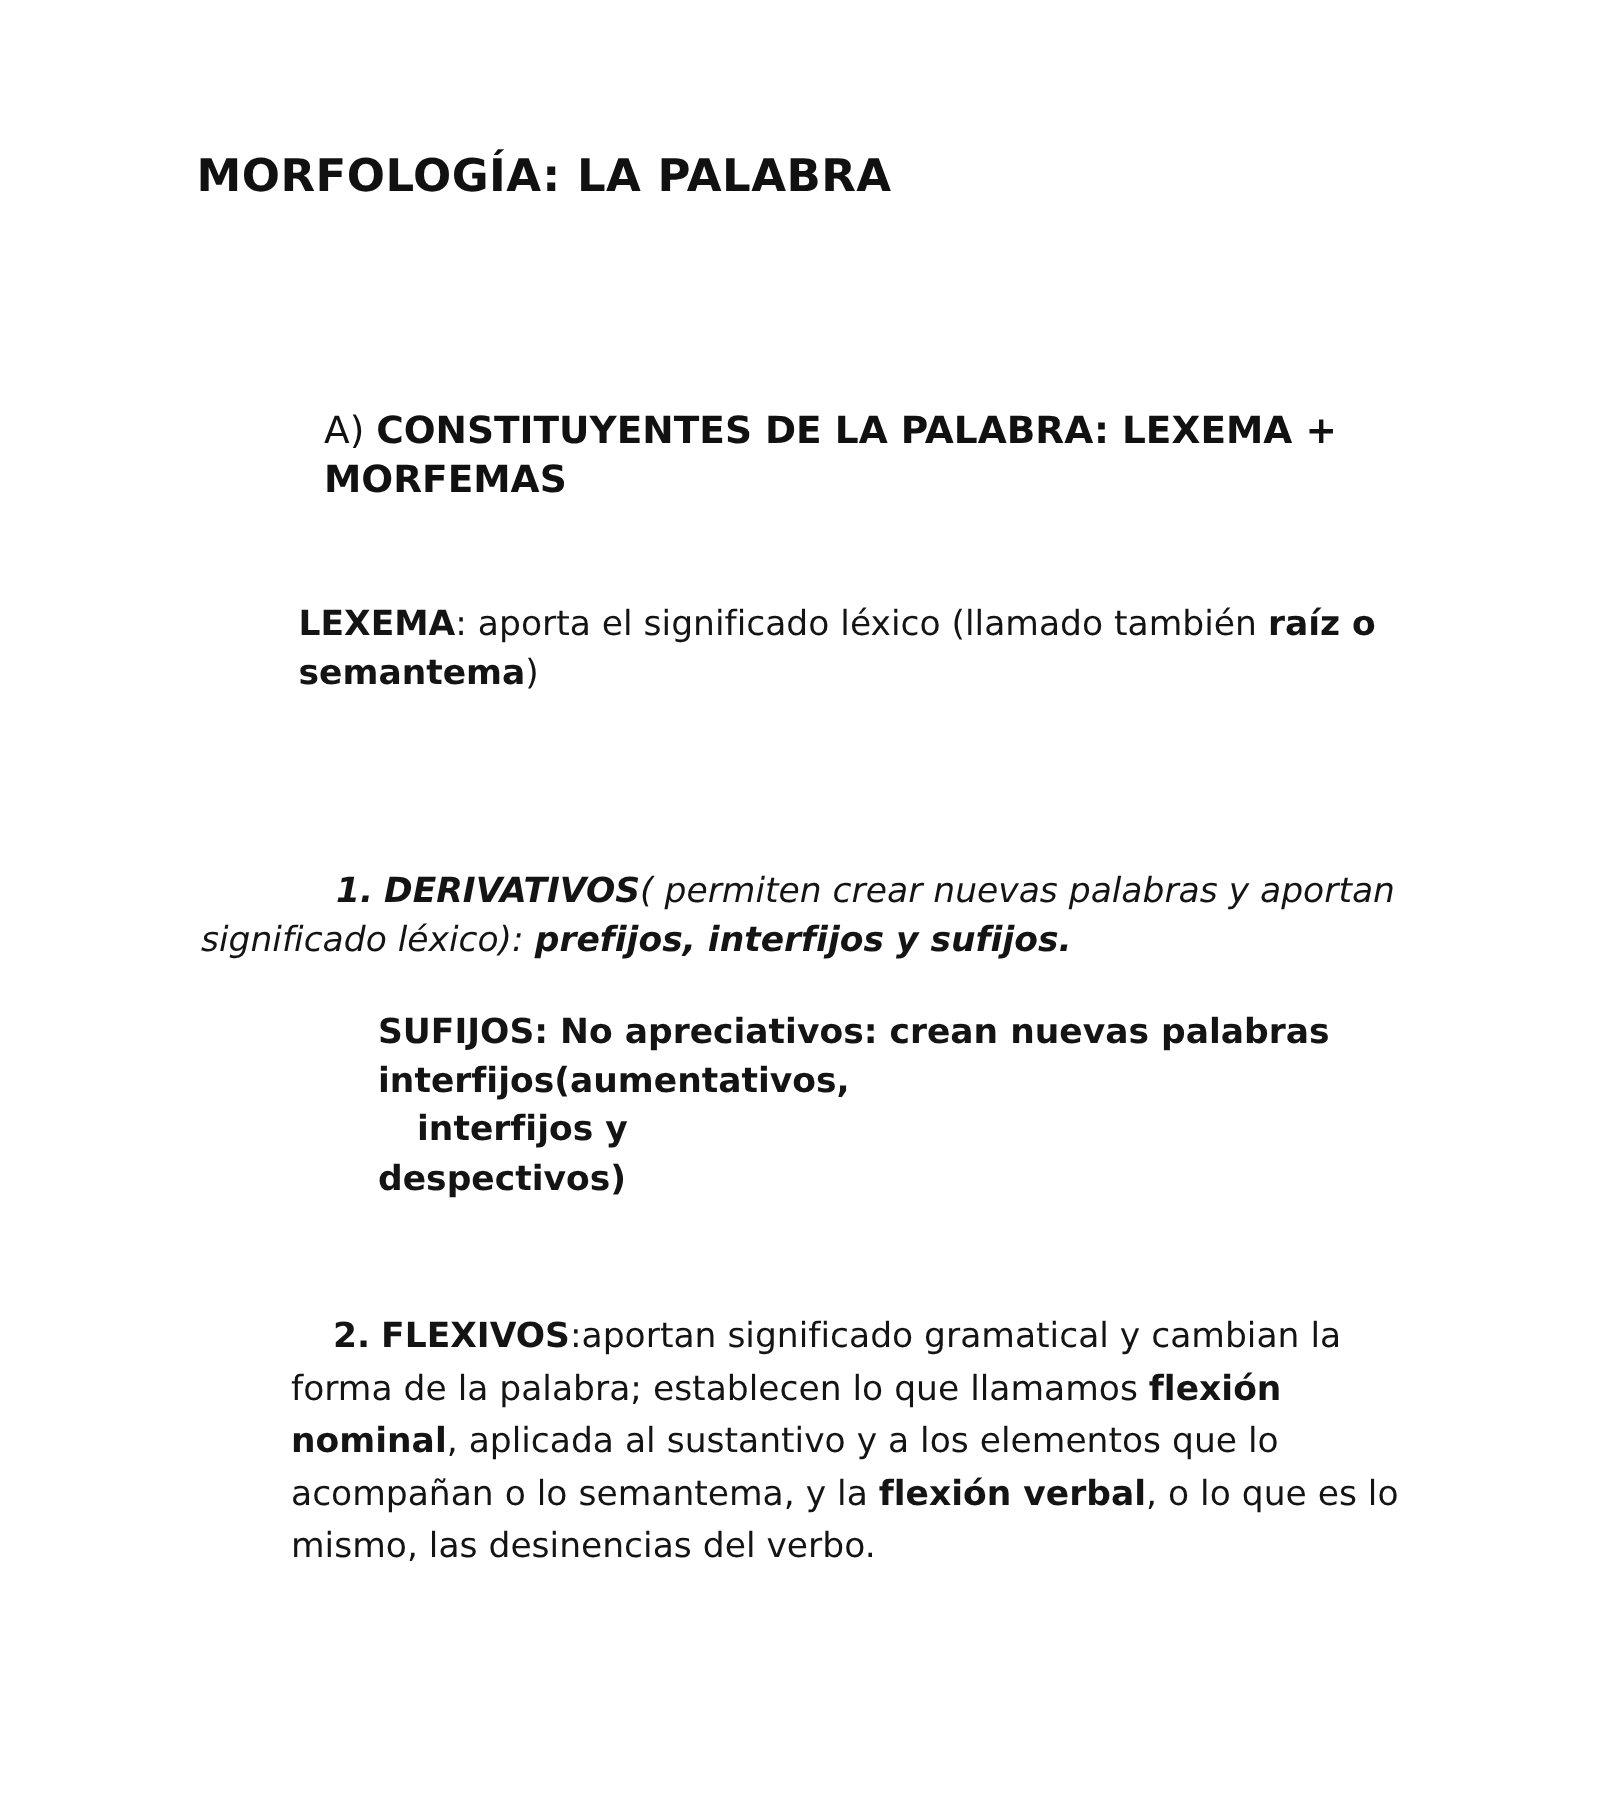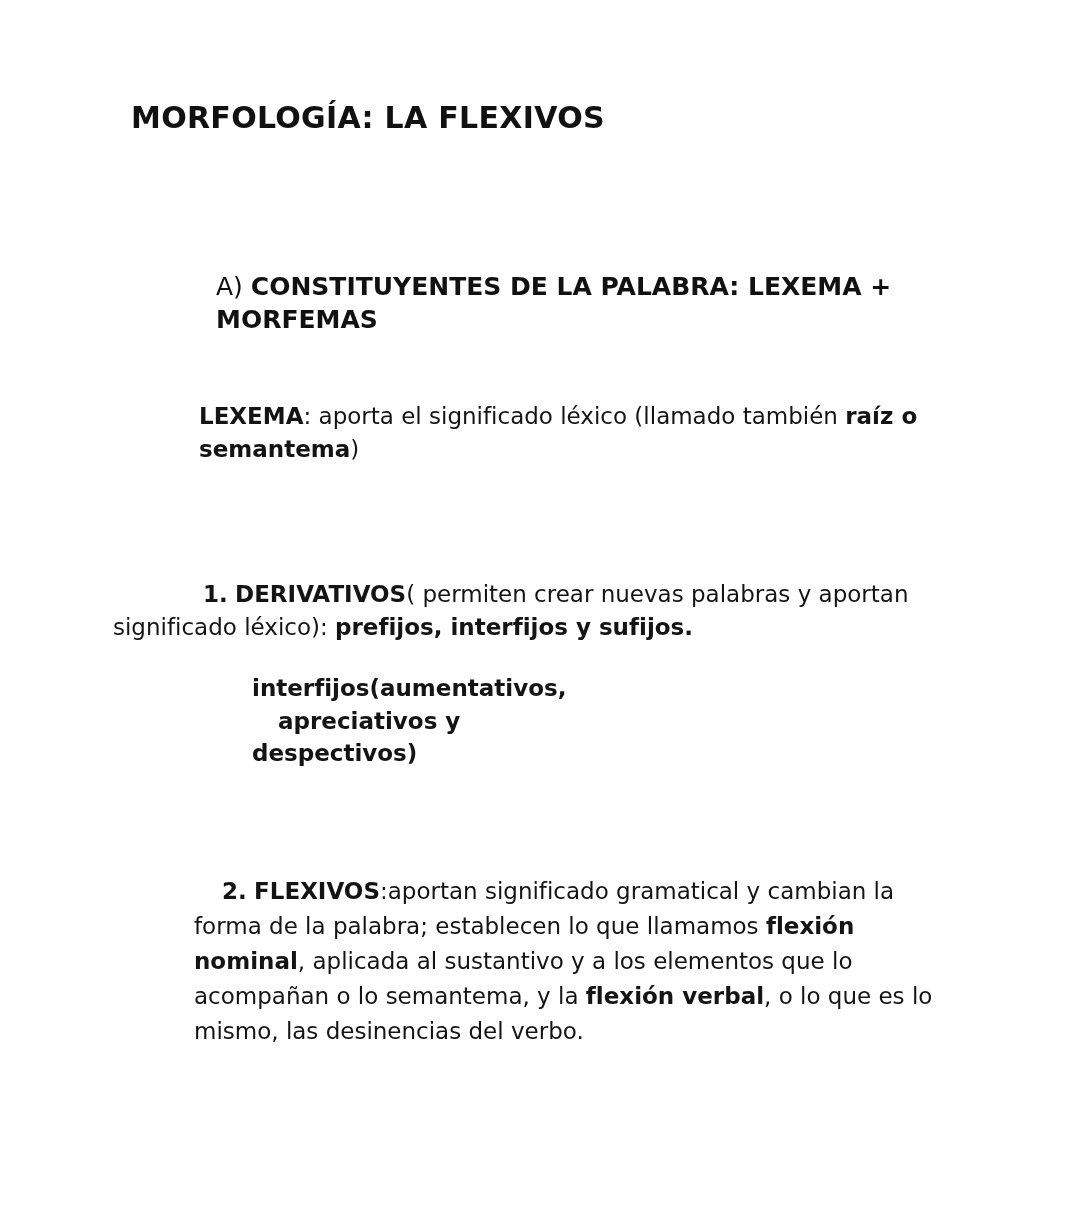--- a/index.html
+++ b/index.html
@@ -70,24 +70,25 @@
 
   .morfemas-label {
     left: 199px;
     top: 520px;
     font-weight: bold;
     font-size: 24px;
   }
   .morfemas-label .faded { color: #5a5a5a; }
 
   .derivativos {
-    left: 113px;
+    left: 134px;
     top: 578px;
     width: 830px;
     text-indent: 90px;
+    font-style: italic;
   }
 
   .sufijos {
     left: 252px;
     top: 672px;
     width: 700px;
     font-weight: bold;
   }
   .sufijos .line2 {
     display: block;
@@ -105,39 +106,40 @@
     width: 760px;
     text-indent: 28px;
     line-height: 1.52;
   }
 </style>
 </head>
 <body>
 
 <div class="page">
 
-  <div class="doc-title">MORFOLOGÍA: LA FLEXIVOS</div>
+  <div class="doc-title">MORFOLOGÍA: LA PALABRA</div>
 
   <div class="section-a">
     <span class="marker">A)</span>
     <span class="heading-text">CONSTITUYENTES DE LA PALABRA: LEXEMA + MORFEMAS</span>
   </div>
 
   <div class="para lexema">
     <span class="b">LEXEMA</span><span>: aporta el significado léxico (llamado también </span><span class="b">raíz o semantema</span><span>)</span>
   </div>
 
 
   <div class="para derivativos">
     <span class="b">1.</span>
     <span class="b">DERIVATIVOS</span><span>( permiten crear nuevas palabras y aportan significado léxico):  </span><span class="b">prefijos, interfijos y sufijos.</span>
   </div>
 
   <div class="para sufijos">
-    <span class="line3">interfijos(aumentativos,</span><span class="gap"></span><span>apreciativos y</span>
+    <span>SUFIJOS: No apreciativos: crean nuevas palabras</span>
+    <span class="line3">interfijos(aumentativos,</span><span class="gap"></span><span>interfijos y</span>
     <span class="line3">despectivos)</span>
   </div>
 
   <div class="para flexivos">
     <span class="b">2.</span>
     <span class="b">FLEXIVOS</span><span>:aportan significado gramatical y cambian la forma de la palabra; establecen lo que llamamos </span><span class="b">flexión nominal</span><span>, aplicada  al sustantivo y a los elementos que lo acompañan o lo semantema, y la </span><span class="b">flexión verbal</span><span>, o lo que es lo mismo, las desinencias del verbo.</span>
   </div>
 
 </div>
 

